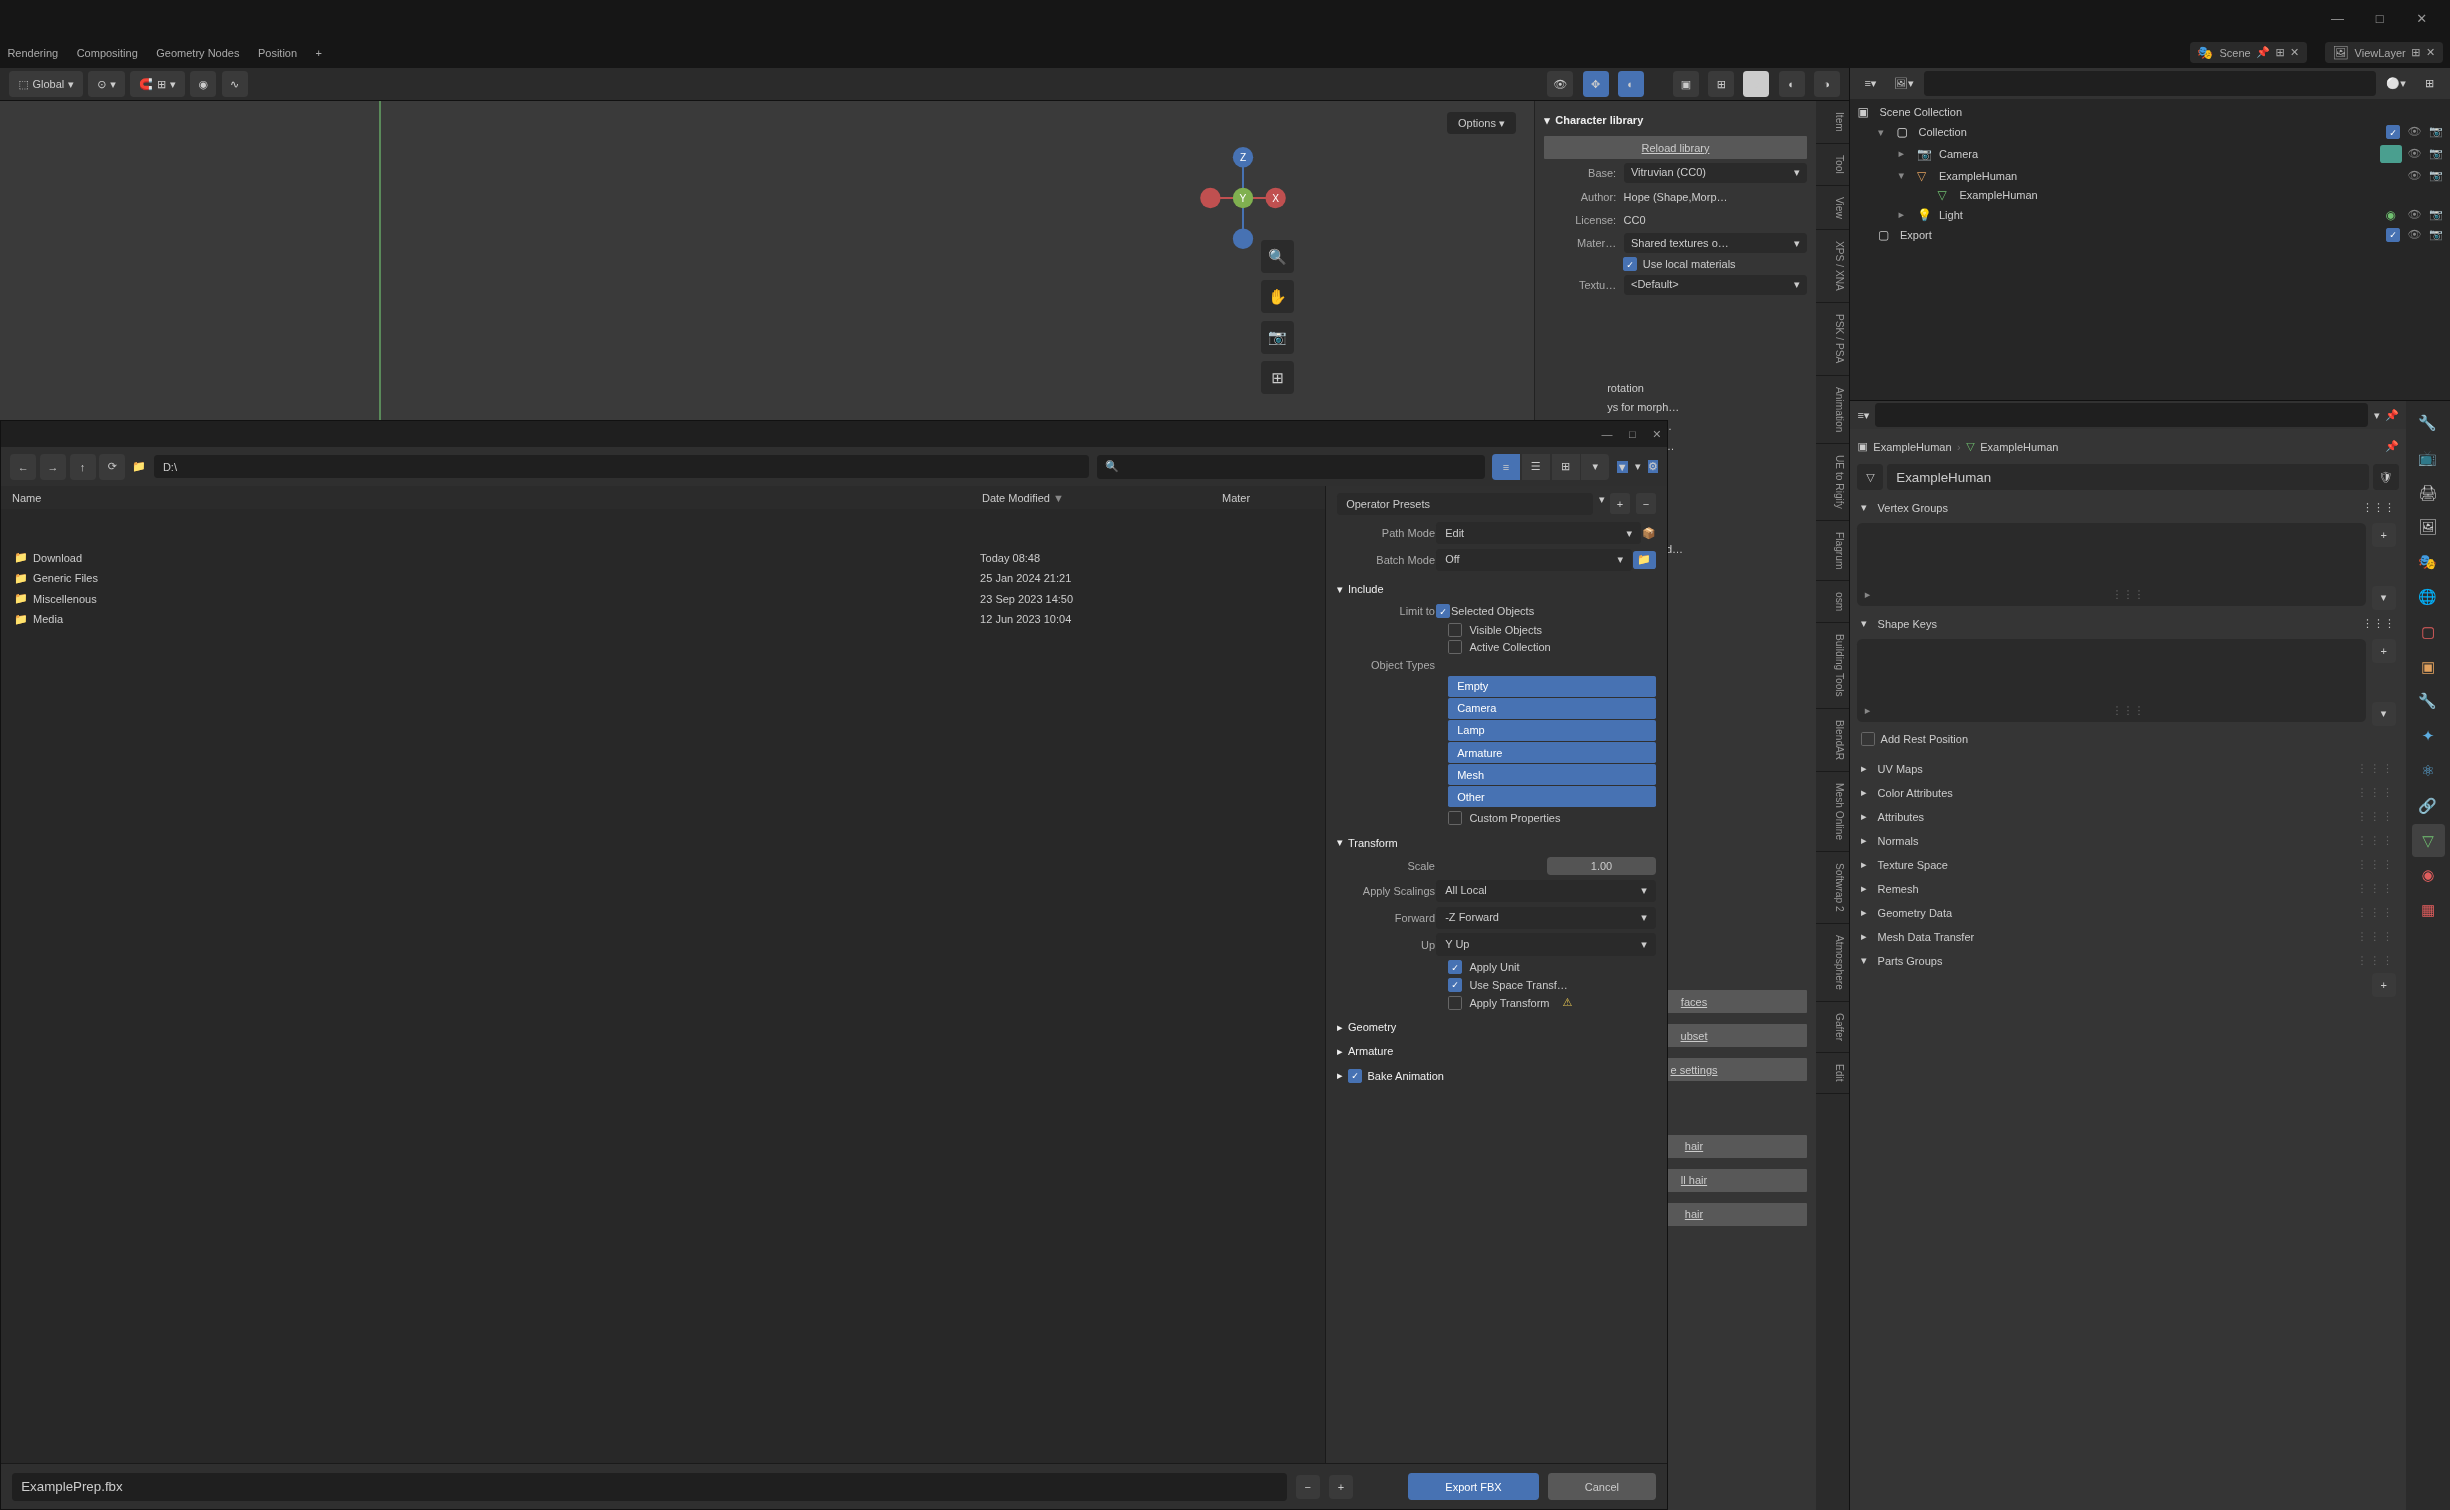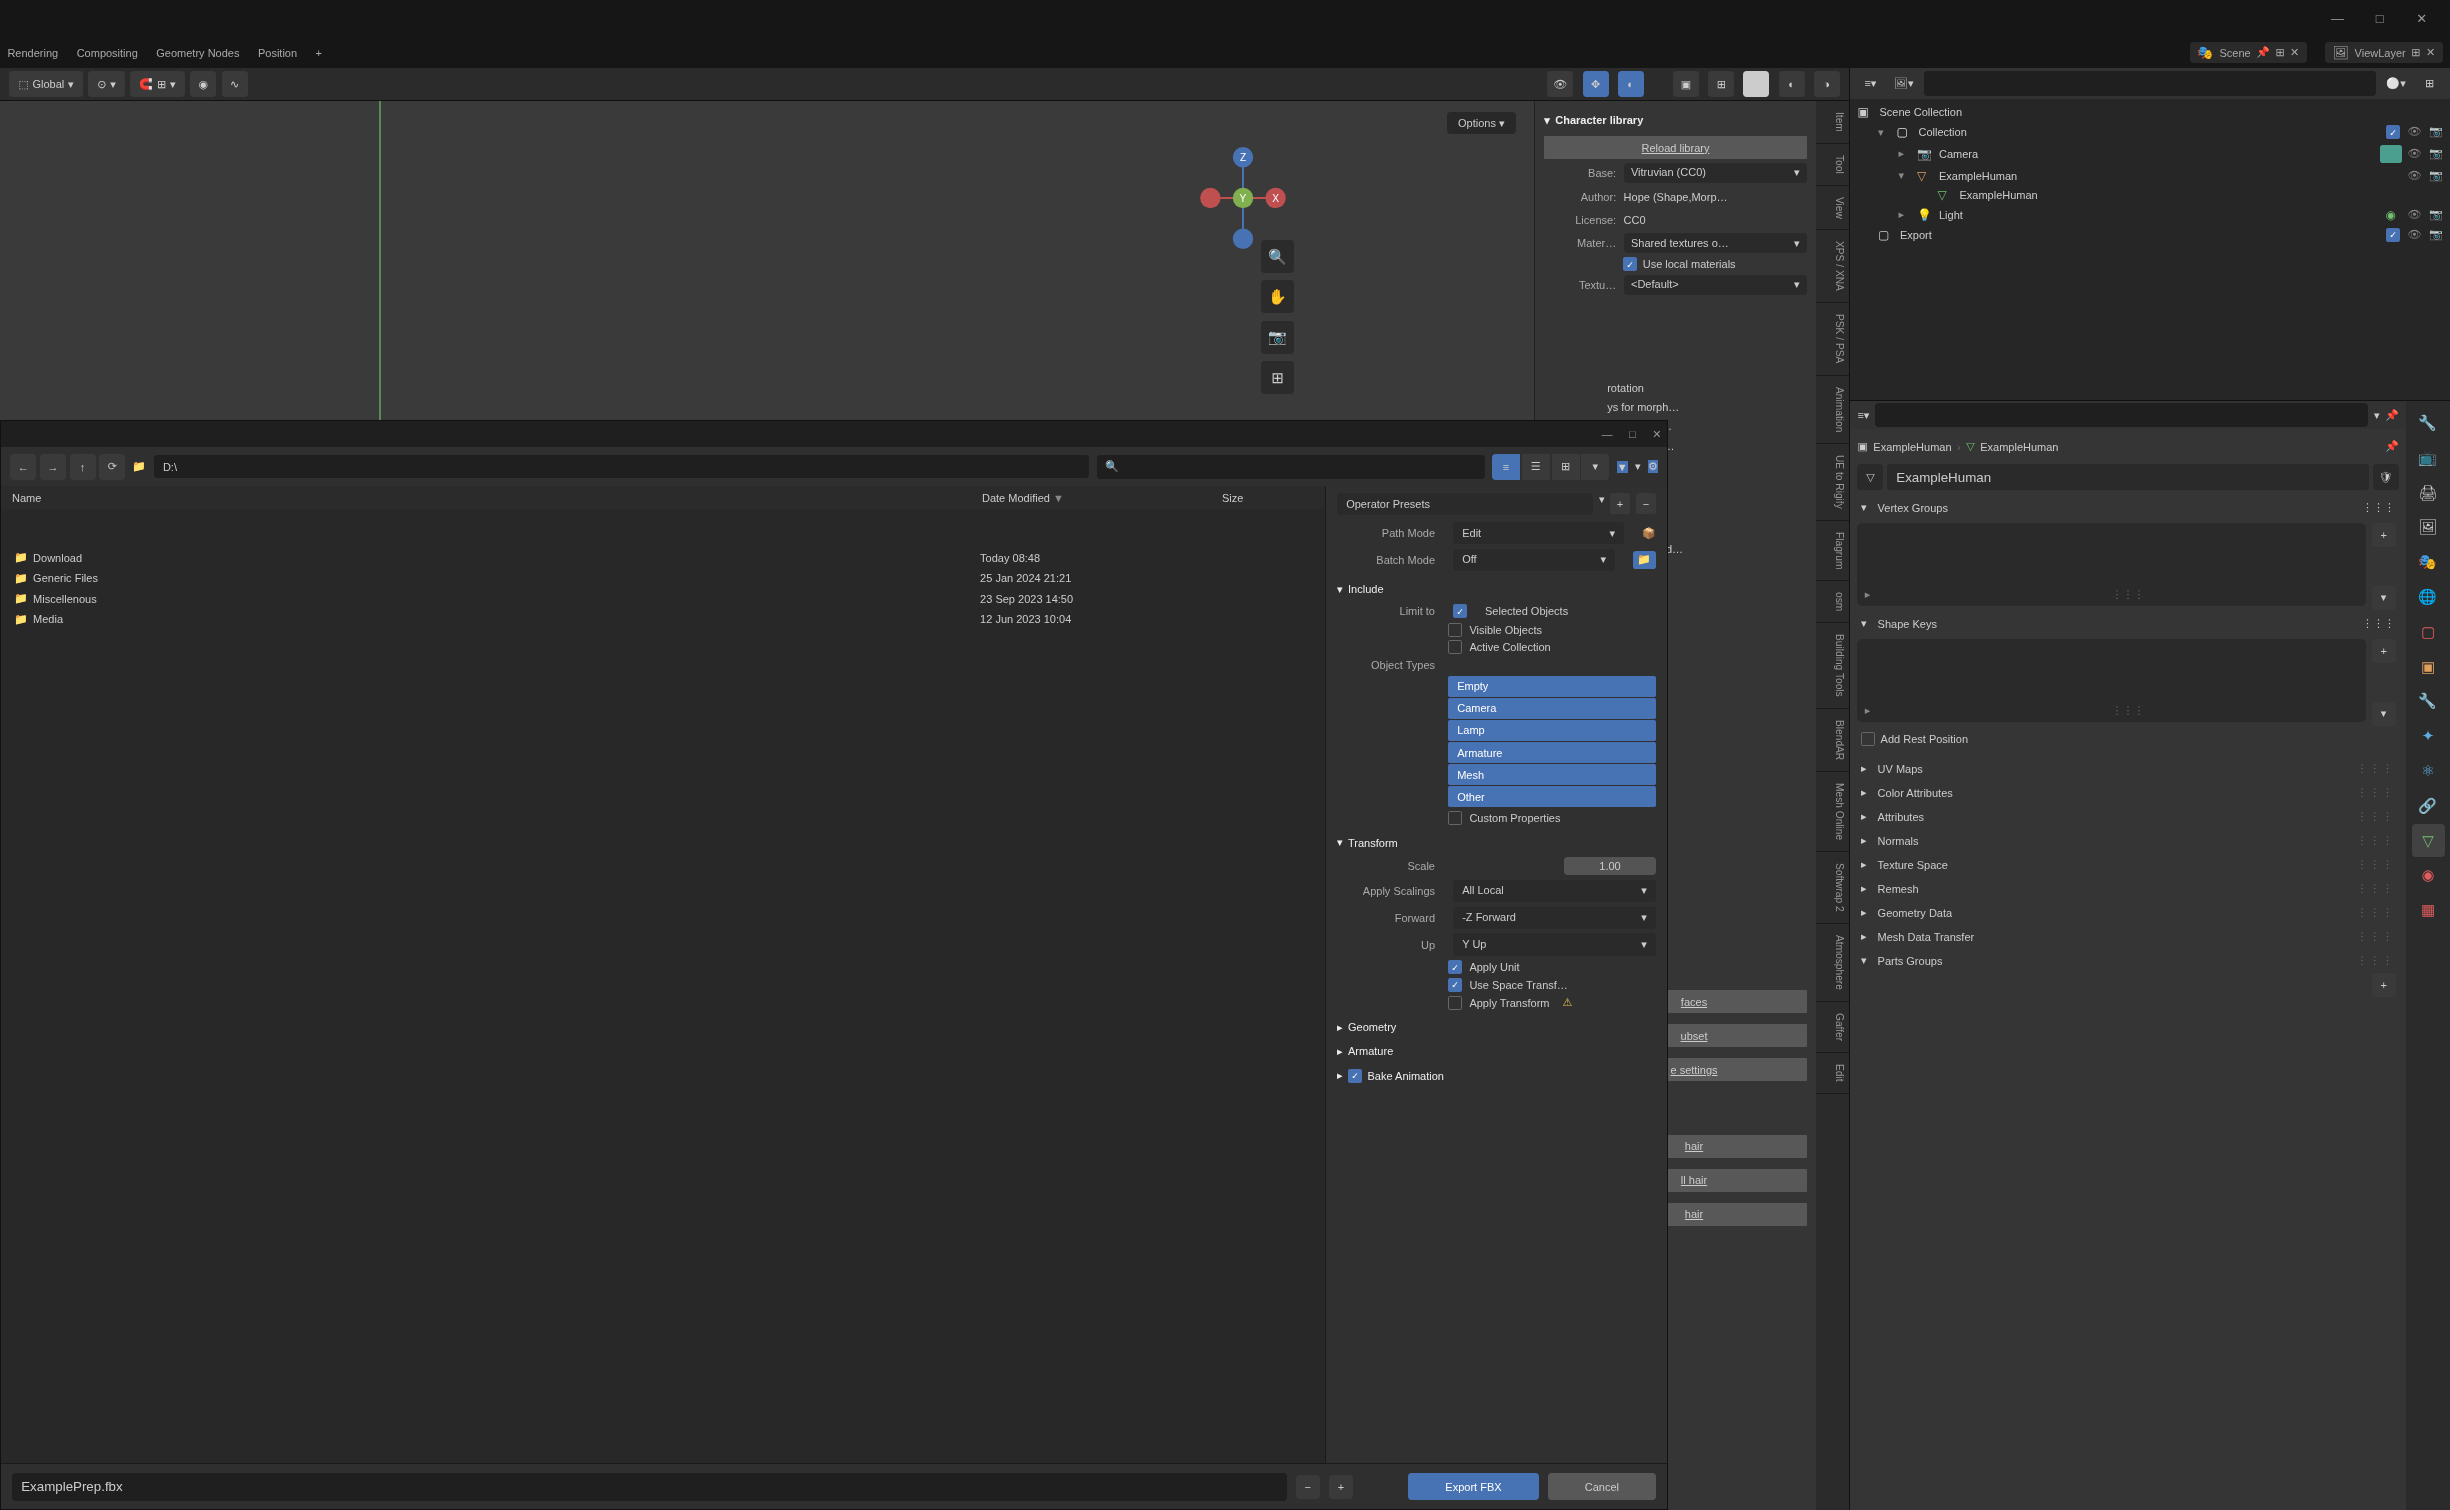--- a/index.html
+++ b/index.html
@@ -93,21 +93,21 @@
 .fb-cols .c-size { width:92px; }
 .fb-list { flex:1; padding:3.7px 7.4px; }
 .fb-row { display:flex; padding:3.7px 5.5px; align-items:center; }
 .fb-row .folder-icon { color:#c09050; margin-right:5.5px; }
 .fb-row .c-name { flex:1; }
 .fb-row .c-date { width:240px; }
 .fb-row .c-size { width:92px; }
 .fb-side { width:342px; background:#303030; border-left:0.9px solid #1a1a1a; padding:7.4px 11px; overflow:auto; font-size:11px; }
 .fb-side .preset-row { display:flex; align-items:flex-start; gap:5.5px; margin-bottom:7.4px; }
 .fb-side .preset-row .drop { flex:1; background:#2a2a2a; border-radius:3.7px; padding:4.6px 9.2px; }
-.fb-side .srow { display:flex; align-items:center; gap:18px; margin:4.6px 0; }
+.fb-side .srow { display:flex; align-items:center; gap:1px; margin:4.6px 0; }
 .fb-side .srow .slab { width:98px; text-align:right; color:#aaa; }
 .fb-side .srow .sval { flex:1; background:#2a2a2a; border-radius:3.7px; padding:4.6px 9.2px; display:flex; justify-content:space-between; }
 .fb-side .sec-head { display:flex; align-items:center; gap:5.5px; padding:7.4px 0 3.7px 0; color:#eee; }
 .fb-side .chkrow { display:flex; align-items:center; gap:7.4px; margin:3.7px 0 3.7px 111px; }
 .fb-side .sel-list { margin-left:111px; }
 .fb-side .sel-item { background:#4772b3; color:#fff; padding:4.6px 9.2px; margin:0.9px 0; border-radius:1.8px; }
 .fb-side .numfield { background:#545454; border-radius:3.7px; padding:3px; text-align:center; margin-left:111px; }
 .fb-side .warn { color:#e0c050; margin-left:5.5px; }
 .fb-bottom { height:46px; background:#2f2f2f; display:flex; align-items:center; padding:0 11px; gap:9.2px; border-top:0.9px solid #1a1a1a; }
 .fb-bottom input { flex:1; background:#1f1f1f; border:none; border-radius:3.7px; padding:6.5px 9.2px; color:#ccc; }
@@ -596,21 +596,21 @@
     </div>
     <div class="nb" style="background:#4772b3"><span>▼</span></div>
     <span>▾</span>
     <div class="nb" style="background:#4772b3"><span>⚙</span></div>
   </div>
   <div class="fb-body">
     <div class="fb-files">
       <div class="fb-cols">
         <div class="c-name">Name</div>
         <div class="c-date"><span>Date Modified</span> <span style="color:#888">▼</span></div>
-        <div class="c-size">Size</div>
+        <div class="c-size">Mater</div>
       </div>
       <div class="fb-list">
         <div class="fb-row">
             <span class="folder-icon">📁</span>
             <div class="c-name">Download</div>
             <div class="c-date">Today 08:48</div>
             <div class="c-size"></div>
           </div>
         <div class="fb-row">
             <span class="folder-icon">📁</span>

